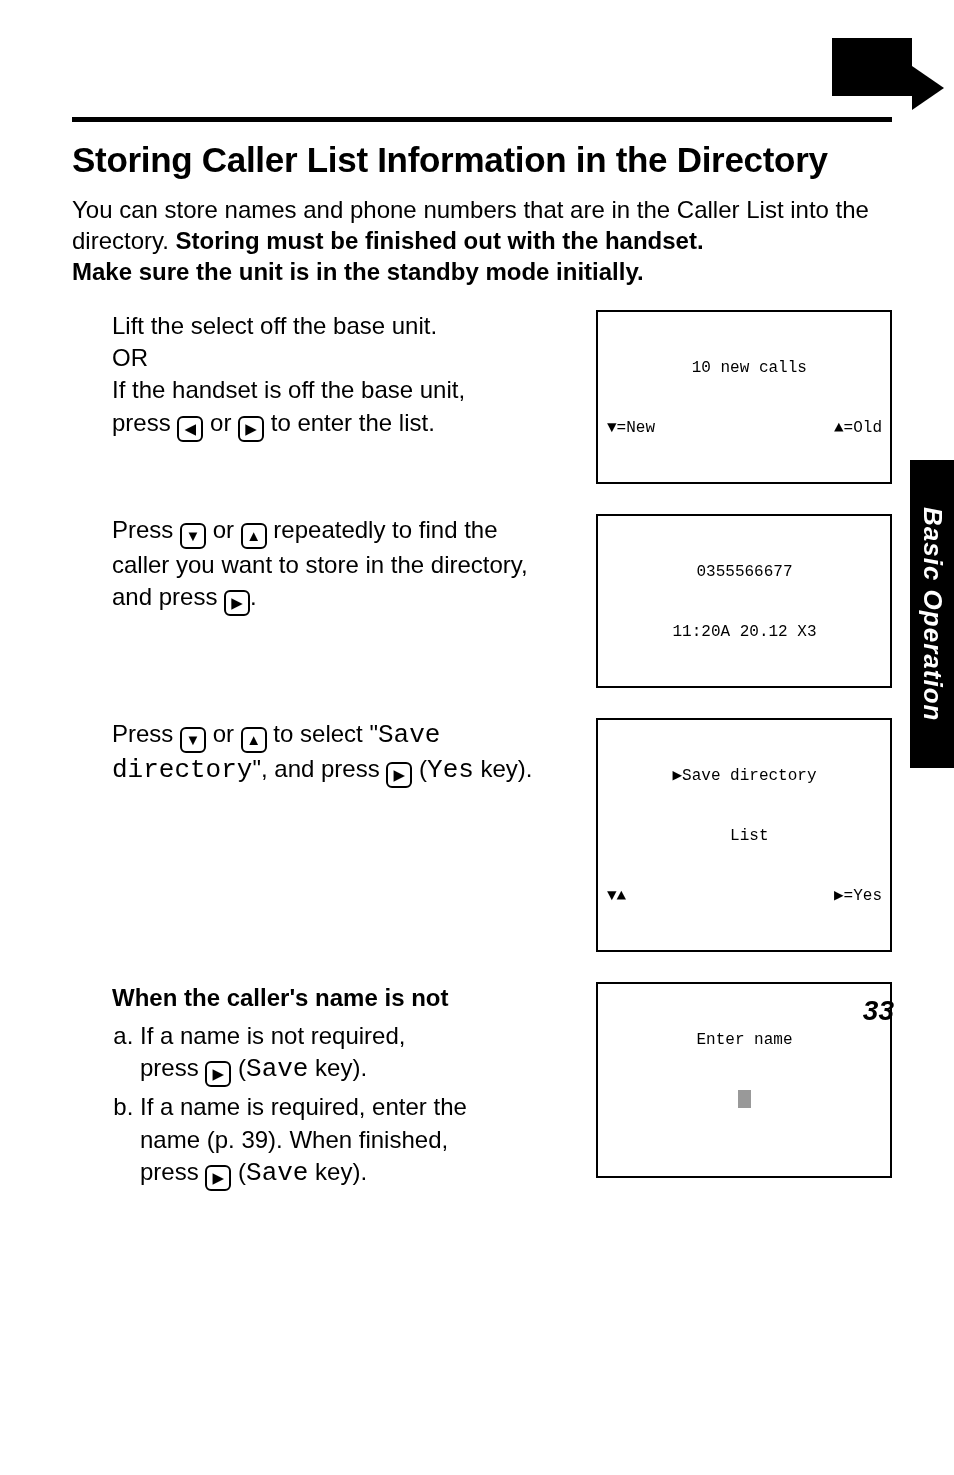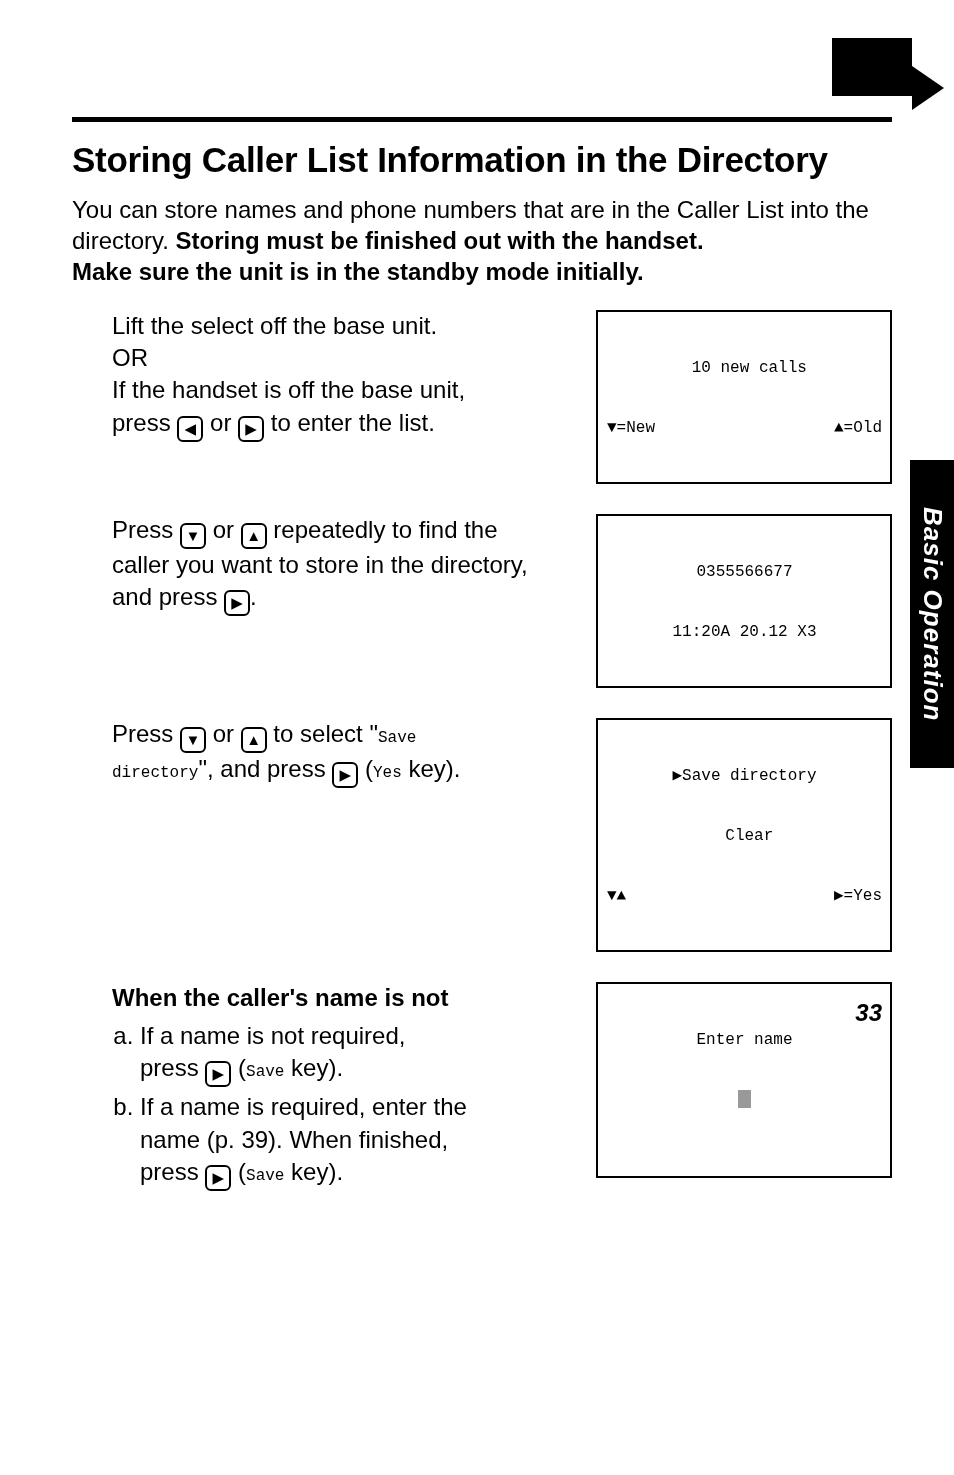--- a/index.html
+++ b/index.html
@@ -7,32 +7,32 @@
   .page { position: relative; width: 954px; height: 1071px; padding: 55px 62px 40px 72px; }
   .arrow-tab { position: absolute; top: 38px; right: 42px; width: 80px; height: 58px; background: #000; }
   .arrow-tip { position: absolute; top: 66px; right: 10px; width: 0; height: 0; border-top: 22px solid transparent; border-bottom: 22px solid transparent; border-left: 32px solid #000; }
   .rule { border: none; border-top: 5px solid #000; margin: 62px 0 18px 0; }
   h1 { font-size: 35px; font-weight: bold; margin-bottom: 14px; letter-spacing: -0.3px; }
   .intro { font-size: 24px; line-height: 1.3; margin-bottom: 22px; }
   .intro b { font-weight: bold; }
   .steps { display: flex; flex-direction: column; gap: 30px; }
   .step { display: flex; gap: 18px; align-items: flex-start; }
   .step-text { flex: 1 1 auto; font-size: 24px; line-height: 1.35; padding-left: 40px; }
-  .step-text .mono { font-family: "Courier New", monospace; font-size: 16px; }
+  .step-text .mono { font-family: "Courier New", monospace; font-size: 26px; }
   .keycap { display: inline-flex; align-items: center; justify-content: center; border: 2.5px solid #000; border-radius: 6px; min-width: 26px; height: 26px; font-size: 15px; vertical-align: -3px; padding: 0 3px; font-family: Arial, sans-serif; }
   .lcd { border: 2.5px solid #000; width: 296px; min-height: 62px; padding: 6px 8px 4px 9px; font-family: "Courier New", monospace; font-size: 16px; line-height: 1.25; white-space: pre; flex: 0 0 auto; letter-spacing: 0px; text-align: center; }
   .lcd .row { display: flex; justify-content: space-between; gap: 25px; }
   .screens { display: flex; flex-direction: column; gap: 18px; width: 296px; flex: 0 0 auto; }
   .sub { font-size: 24px; }
   .sub b { font-weight: bold; }
   .sub ol { list-style: lower-alpha; padding-left: 28px; margin-top: 6px; }
   .sub ol li { margin-bottom: 4px; }
   .side-tab { position: absolute; right: 0; top: 460px; width: 44px; height: 308px; background: #000; display: flex; align-items: center; justify-content: center; }
   .side-tab span { color: #fff; font-style: italic; font-weight: bold; font-size: 26px; writing-mode: vertical-rl; letter-spacing: 1px; font-family: Arial, sans-serif; }
-  .pagenum { position: absolute; bottom: 44px; right: 72px; font-style: italic; font-weight: bold; font-size: 24px; }
+  .pagenum { position: absolute; bottom: 44px; right: 60px; font-style: italic; font-weight: bold; font-size: 28px; }
   .cursor-block { display: inline-block; width: 13px; height: 18px; background: #999; vertical-align: -2px; }
 </style>
 </head>
 <body>
 
 <div class="page">
   <div class="arrow-tab"></div>
   <div class="arrow-tip"></div>
 
   <hr class="rule">
@@ -71,21 +71,21 @@
       </div>
     </div>
 
     <div class="step">
       <div class="step-text">
         <span>Press </span><span class="keycap">▼</span><span> or </span><span class="keycap">▲</span><span> to select "</span><span class="mono">Save</span><br>
         <span class="mono">directory</span><span>", and press </span><span class="keycap">▶</span><span> (</span><span class="mono">Yes</span><span> key).</span>
       </div>
       <div class="lcd">
         <div>▶Save directory</div>
-        <div> Clear</div>
+        <div> List</div>
         <div class="row"><span>▼▲</span><span>▶=Yes</span></div>
       </div>
     </div>
 
     <div class="step">
       <div class="step-text sub">
         <b>When the caller's name is not</b><br>
         <ol>
           <li>
             <span>If a name is not required,</span><br>

